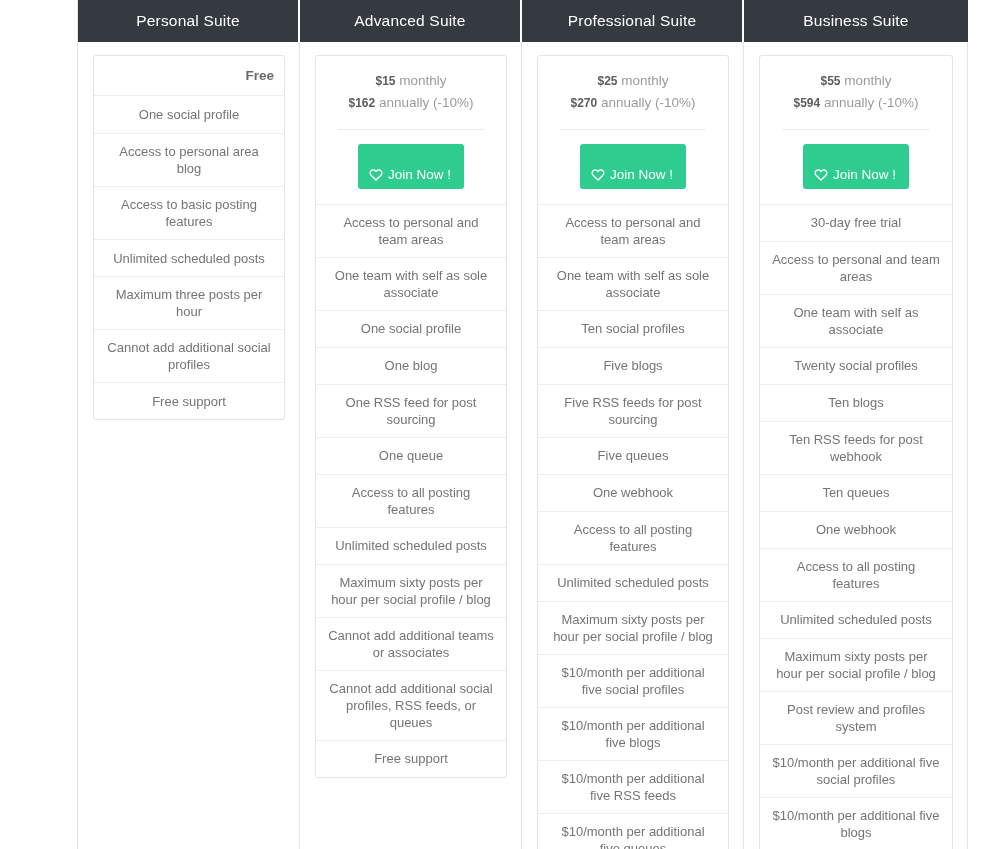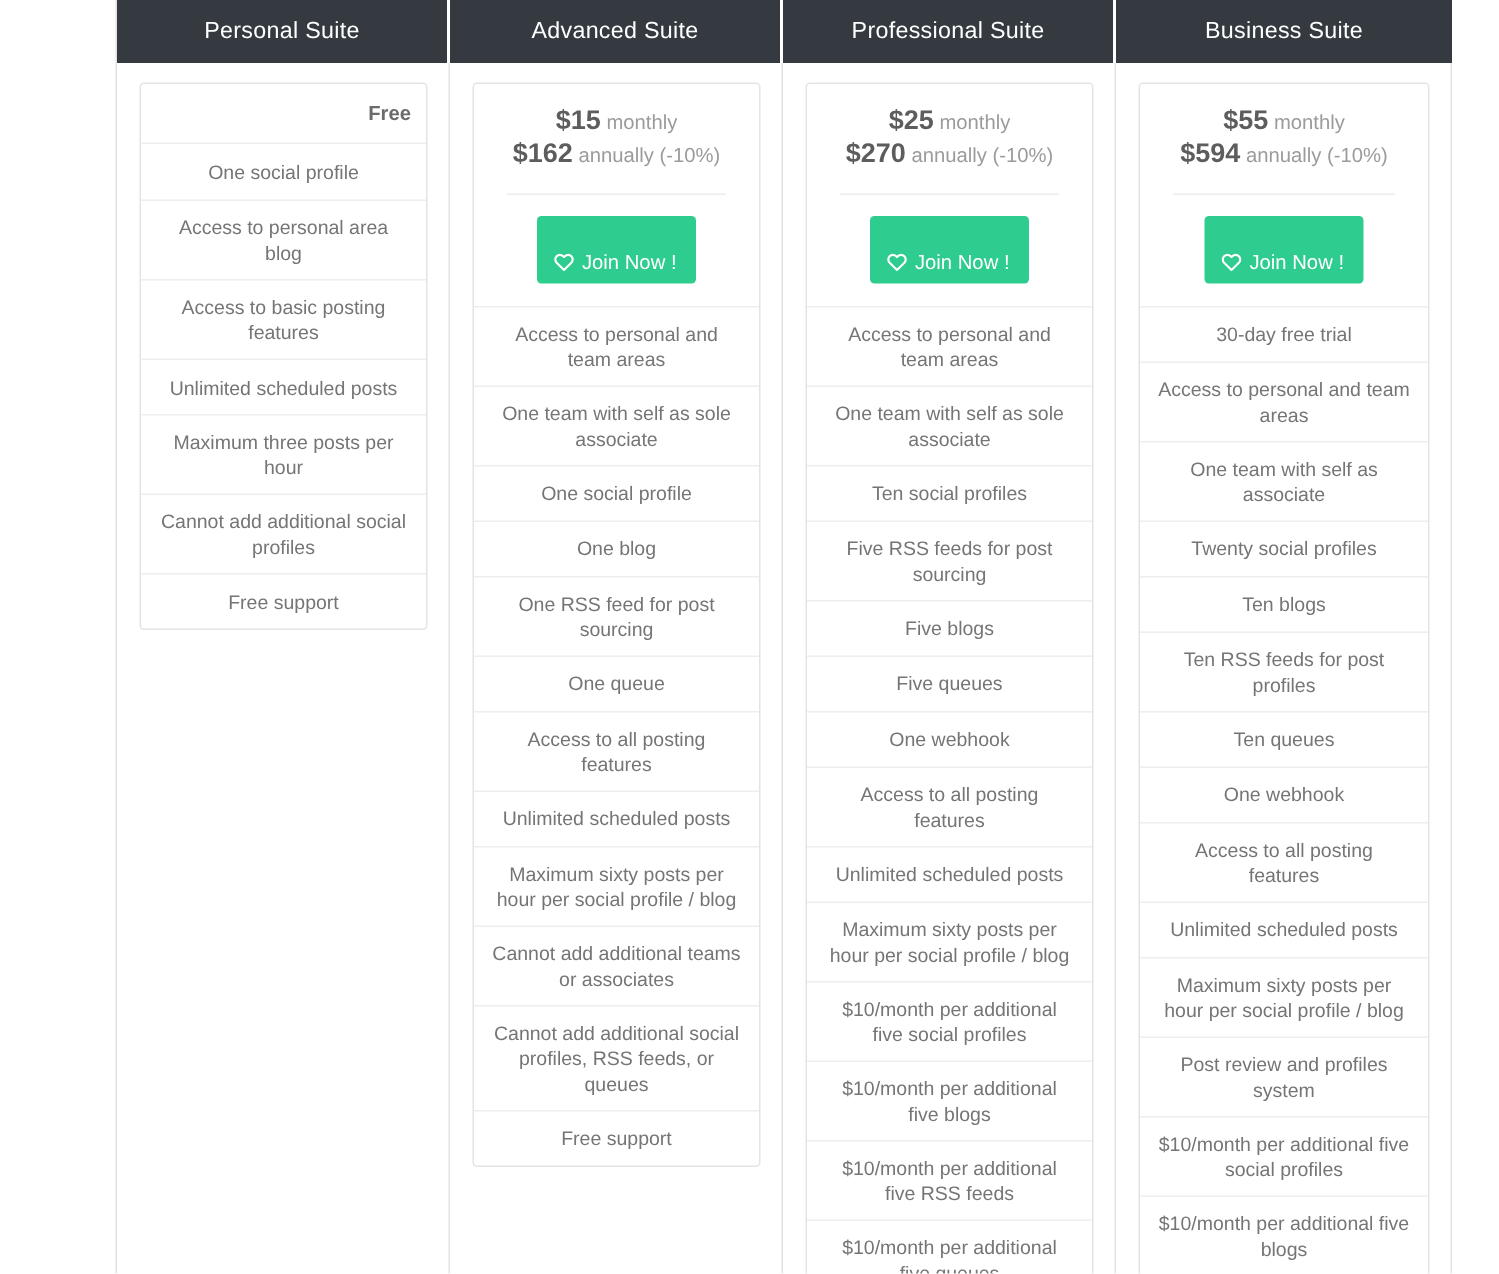--- a/index.html
+++ b/index.html
@@ -78,21 +78,21 @@
 
   .price-line {
     font-size: 13.5px;
     color: #9b9b9b;
     line-height: 21px;
     white-space: nowrap;
   }
   .price-line .amount {
     font-weight: bold;
     color: #5d5d5d;
-    font-size: 18px;
+    font-size: 12px;
   }
 
   .free-row {
     padding: 12px 10px;
     text-align: right;
     font-weight: bold;
     color: #6b6b6b;
     font-size: 13.5px;
     border-bottom: 1px solid #eeeeee;
   }
@@ -207,22 +207,22 @@
               <span>
                 <svg width="14" height="13" viewBox="0 0 24 22" fill="none" stroke="#ffffff" stroke-width="2.4" stroke-linecap="round" stroke-linejoin="round">
                   <path d="M12 20.3 3.6 12.1a5.2 5.2 0 0 1 0-7.4 5.2 5.2 0 0 1 7.4 0l1 1 1-1a5.2 5.2 0 0 1 7.4 0 5.2 5.2 0 0 1 0 7.4z"></path>
                 </svg>
               </span>
               <span>Join Now !</span>
             </button></div>
           <div class="feature">Access to personal and team areas</div>
           <div class="feature">One team with self as sole associate</div>
           <div class="feature">Ten social profiles</div>
+          <div class="feature">Five blogs</div>
           <div class="feature">Five RSS feeds for post sourcing</div>
-          <div class="feature">Five blogs</div>
           <div class="feature">Five queues</div>
           <div class="feature">One webhook</div>
           <div class="feature">Access to all posting features</div>
           <div class="feature">Unlimited scheduled posts</div>
           <div class="feature">Maximum sixty posts per hour per social profile / blog</div>
           <div class="feature">$10/month per additional five social profiles</div>
           <div class="feature">$10/month per additional five blogs</div>
           <div class="feature">$10/month per additional five RSS feeds</div>
           <div class="feature">$10/month per additional five queues</div>
           <div class="feature">$5/month per additional webhook</div>
@@ -242,21 +242,21 @@
                   <path d="M12 20.3 3.6 12.1a5.2 5.2 0 0 1 0-7.4 5.2 5.2 0 0 1 7.4 0l1 1 1-1a5.2 5.2 0 0 1 7.4 0 5.2 5.2 0 0 1 0 7.4z"></path>
                 </svg>
               </span>
               <span>Join Now !</span>
             </button></div>
           <div class="feature">30-day free trial</div>
           <div class="feature">Access to personal and team areas</div>
           <div class="feature">One team with self as associate</div>
           <div class="feature">Twenty social profiles</div>
           <div class="feature">Ten blogs</div>
-          <div class="feature">Ten RSS feeds for post profiles</div>
+          <div class="feature">Ten RSS feeds for post webhook</div>
           <div class="feature">Ten queues</div>
           <div class="feature">One webhook</div>
           <div class="feature">Access to all posting features</div>
           <div class="feature">Unlimited scheduled posts</div>
           <div class="feature">Maximum sixty posts per hour per social profile / blog</div>
           <div class="feature">Post review and profiles system</div>
           <div class="feature">$10/month per additional five social profiles</div>
           <div class="feature">$10/month per additional five blogs</div>
           <div class="feature">$10/month per additional five RSS feeds</div>
         </div>

